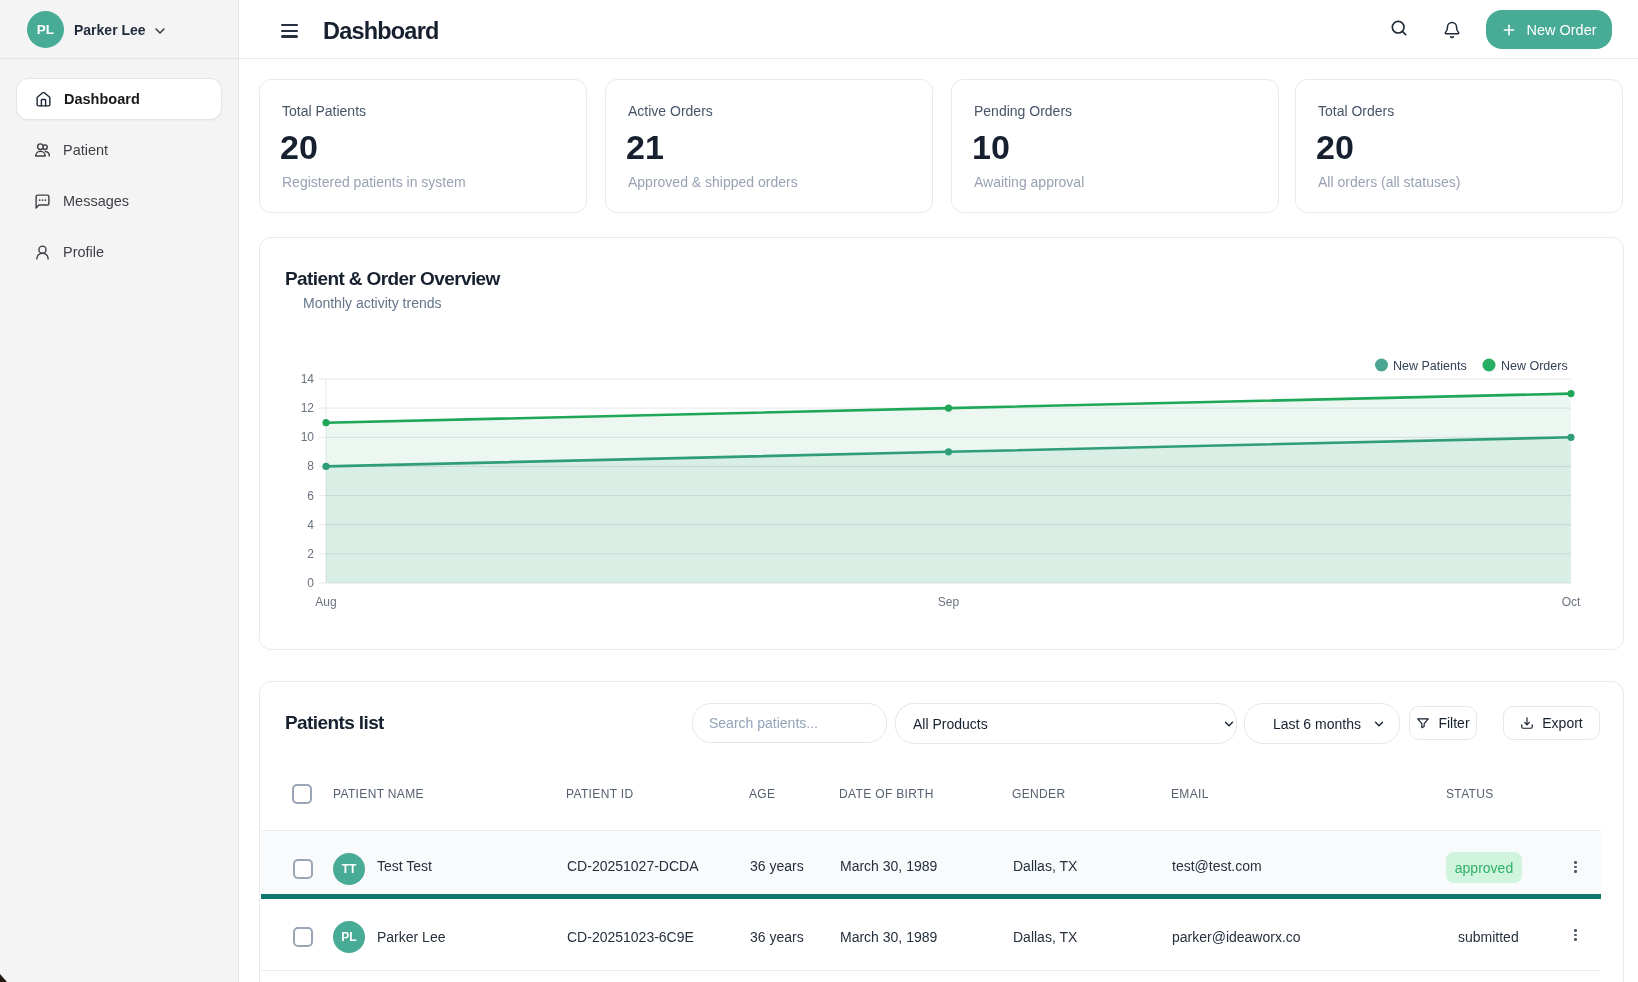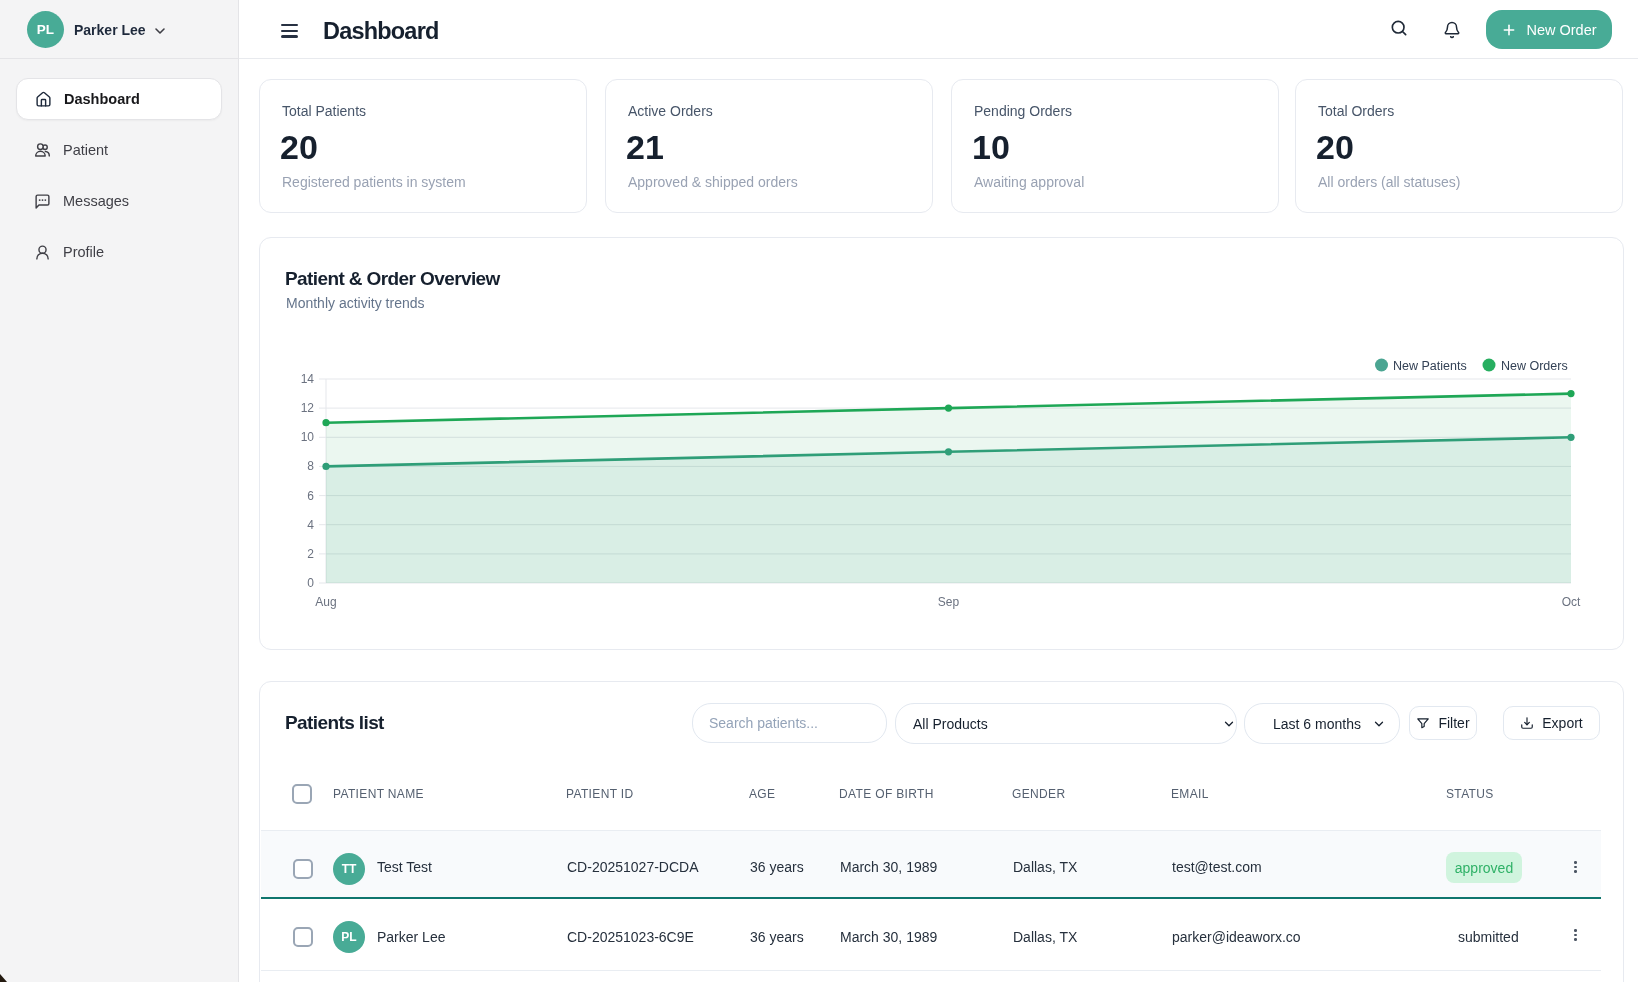--- a/index.html
+++ b/index.html
@@ -30,36 +30,36 @@
 
 
 .stat { width:328px; height:134px; top:79px; }
 .stat-label { position:absolute; left:22px; top:23px; font-size:14px; color:#475569; }
 .stat-num { position:absolute; left:20px; top:48px; font-size:34px; line-height:39px; font-weight:bold; color:#16202e; }
 .stat-desc { position:absolute; left:22px; top:94px; font-size:14px; color:#99a2b3; }
 
 
 #chart-card { left:259px; top:237px; width:1365px; height:413px; }
 #chart-title { position:absolute; left:25px; top:30px; font-size:19px; letter-spacing:-0.6px; font-weight:bold; color:#16202e; }
-#chart-sub { position:absolute; left:26px; top:57px; font-size:14px; color:#64748b; }
+#chart-sub { position:absolute; left:43px; top:57px; font-size:14px; color:#64748b; }
 
 
 #table-card { left:259px; top:681px; width:1365px; height:380px; }
 #tc-title { position:absolute; left:25px; top:30px; font-size:19px; letter-spacing:-0.6px; font-weight:bold; color:#16202e; }
 .ctrl { position:absolute; top:21px; height:41px; border:1px solid #e2e8f0; border-radius:19px; background:#fff; font-size:14px; color:#16202e; display:flex; align-items:center; }
 #ctl-search { left:432px; width:195px; height:40px; padding-left:16px; color:#94a3b8; }
 #ctl-prod { left:635px; width:342px; padding-left:17px; justify-content:space-between; }
 #ctl-months { left:984px; width:156px; padding-left:28px; justify-content:space-between; padding-right:13px; }
 #ctl-filter { left:1149px; top:24px; height:34px; border-radius:10px; width:68px; justify-content:center; gap:8px; }
 #ctl-export { left:1243px; top:24px; height:34px; border-radius:10px; width:97px; justify-content:center; gap:8px; }
 
 
 .th { position:absolute; font-size:12px; letter-spacing:0.35px; color:#556070; top:105px; }
 .row { position:absolute; left:1px; width:1340px; height:72px; }
-.row1 { top:148px; height:69px; background:#f8fafc; border-top:1px solid #e9edf2; border-bottom:2px solid #0f766e; }
+.row1 { top:148px; height:69px; background:#f8fafc; border-top:1px solid #e9edf2; border-bottom:5px solid #0f766e; }
 .row2 { top:217px; height:72px; background:#fff; border-bottom:1px solid #e9edf2; }
 .cell { position:absolute; top:calc(50% + 3px); transform:translateY(-50%); font-size:14px; color:#26303d; }
 .row2 .cell { top:calc(50% + 2px); }
 .cbx { position:absolute; left:32px; width:20px; height:20px; border:2px solid #9aa6b5; border-radius:5px; background:#fff; }
 .rv-av { position:absolute; left:72px; top:22px; width:32px; height:32px; border-radius:50%; background:#48ab96; color:#fff; font-size:12px; font-weight:bold; display:flex; align-items:center; justify-content:center; }
 .badge { position:absolute; left:1185px; top:21px; width:76px; height:31px; background:#d0f4de; border-radius:8px; color:#2fb167; font-size:14px; display:flex; align-items:center; justify-content:center; }
 .dots3 { position:absolute; left:1313px; top:30px; width:3px; }
 .dots3 i { display:block; width:2.6px; height:2.6px; border-radius:50%; background:#4b5563; margin-bottom:2.1px; }
 
 #cursor { position:absolute; left:0px; top:974px; width:7px; height:8px; background:#241a10; clip-path:polygon(0 0, 100% 100%, 0 100%); }

